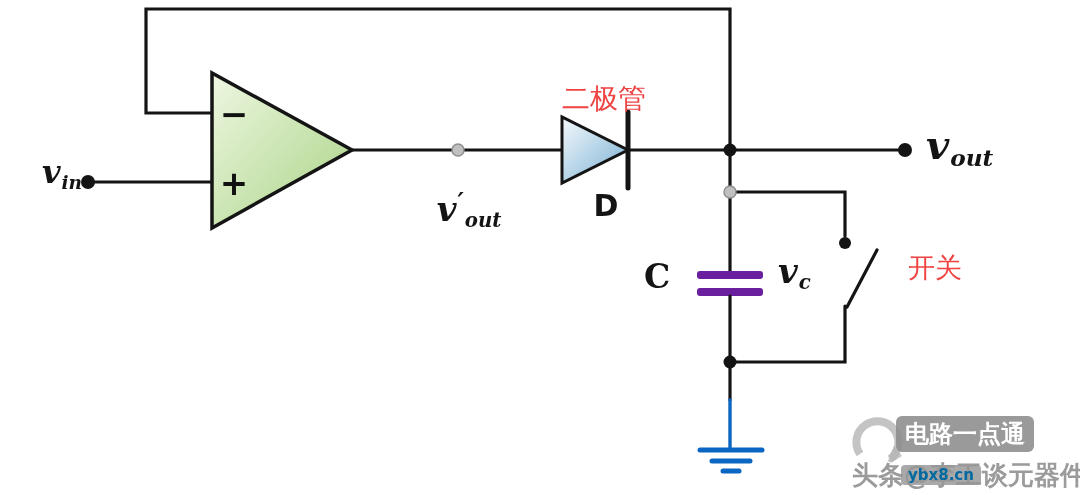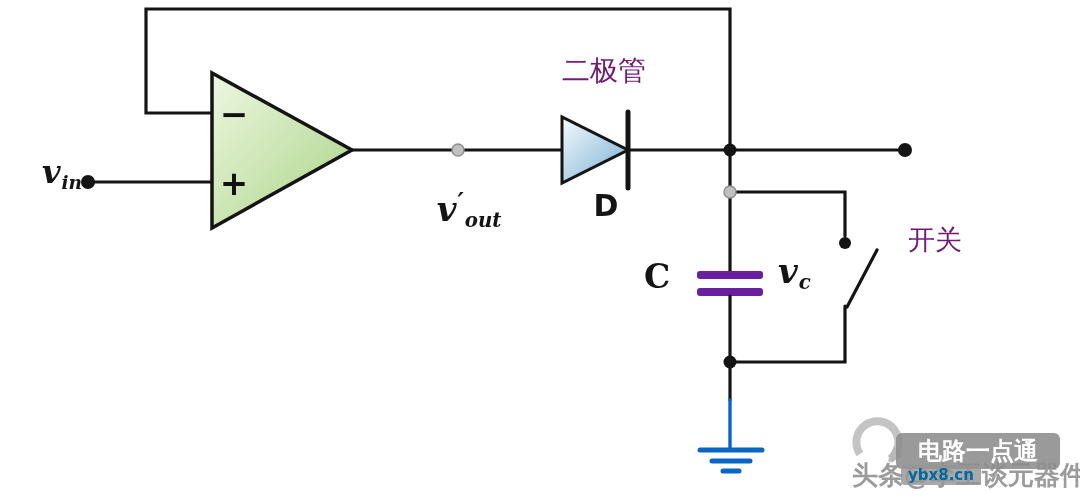--- a/index.html
+++ b/index.html
@@ -16,42 +16,42 @@
   .node-gray{fill:#c0c0c0;stroke:#8f8f8f;stroke-width:1.5;}
 
   .lbl{
     position:absolute;color:#141414;font-family:"DejaVu Serif",serif;
     font-style:italic;font-weight:600;line-height:1.05;white-space:nowrap;
   }
   .lbl .sub{font-size:0.58em;font-style:italic;position:relative;top:0.32em;margin-left:1px;}
   .lbl .prime{font-size:0.7em;position:relative;top:-0.45em;margin-left:1px;}
   .upright{font-style:normal;}
   .cjk{
-    position:absolute;color:#701a75;font-family:"DejaVu Sans",sans-serif;
-    font-style:normal;font-weight:500;white-space:nowrap;
+    position:absolute;color:#ef4444;font-family:"DejaVu Sans",sans-serif;
+    font-style:normal;font-weight:500;white-space:nowrap;margin-top:28px;
   }
 
   .vin-label{left:2px;top:156px;width:80px;text-align:right;font-size:32px;}
   .voutprime-label{left:408px;top:192px;width:122px;text-align:center;font-size:34px;}
   .vout-label{left:926px;top:124px;font-size:40px;}
   .vc-label{left:778px;top:254px;font-size:34px;}
   .c-label{left:644px;top:260px;font-size:33px;}
   .d-label{left:582px;top:190px;width:48px;text-align:center;font-size:30px;font-family:"DejaVu Sans",sans-serif;}
   .diode-cn-label{left:546px;top:52px;width:116px;text-align:center;font-size:28px;}
   .switch-cn-label{left:908px;top:222px;font-size:27px;}
 
   .wm-byline{
     position:absolute;left:852px;top:458px;font-size:26px;font-weight:700;
     color:#9b9b9b;white-space:nowrap;z-index:2;
     text-shadow:-1px -1px 0 #fff,1px -1px 0 #fff,-1px 1px 0 #fff,1px 1px 0 #fff;
   }
   .wm-logo{
-    position:absolute;left:896px;top:433px;z-index:3;
+    position:absolute;left:896px;top:416px;z-index:3;
     background:rgba(140,140,140,0.88);color:#ffffff;font-size:24px;font-weight:700;
-    padding:2px 22px;border-radius:6px;white-space:nowrap;
+    padding:2px 9px;border-radius:6px;white-space:nowrap;
   }
   .wm-url{
     position:absolute;left:901px;top:465px;z-index:3;
     background:rgba(150,150,150,0.82);color:#0369a1;font-size:15px;font-weight:600;
     padding:1px 7px;border-radius:4px;white-space:nowrap;
   }
 </style>
 </head>
 <body>
 
@@ -113,20 +113,23 @@
   </svg>
 
   <div class="lbl vin-label">
     <span>v</span><span class="sub">in</span>
   </div>
 
   <div class="lbl voutprime-label">
     <span>v</span><span class="prime">′</span><span class="sub">out</span>
   </div>
 
+  <div class="lbl vout-label">
+    <span>v</span><span class="sub">out</span>
+  </div>
 
   <div class="lbl vc-label">
     <span>v</span><span class="sub">c</span>
   </div>
 
   <div class="lbl upright c-label">C</div>
 
   <div class="lbl upright d-label">D</div>
 
   <div class="cjk diode-cn-label">二极管</div>

